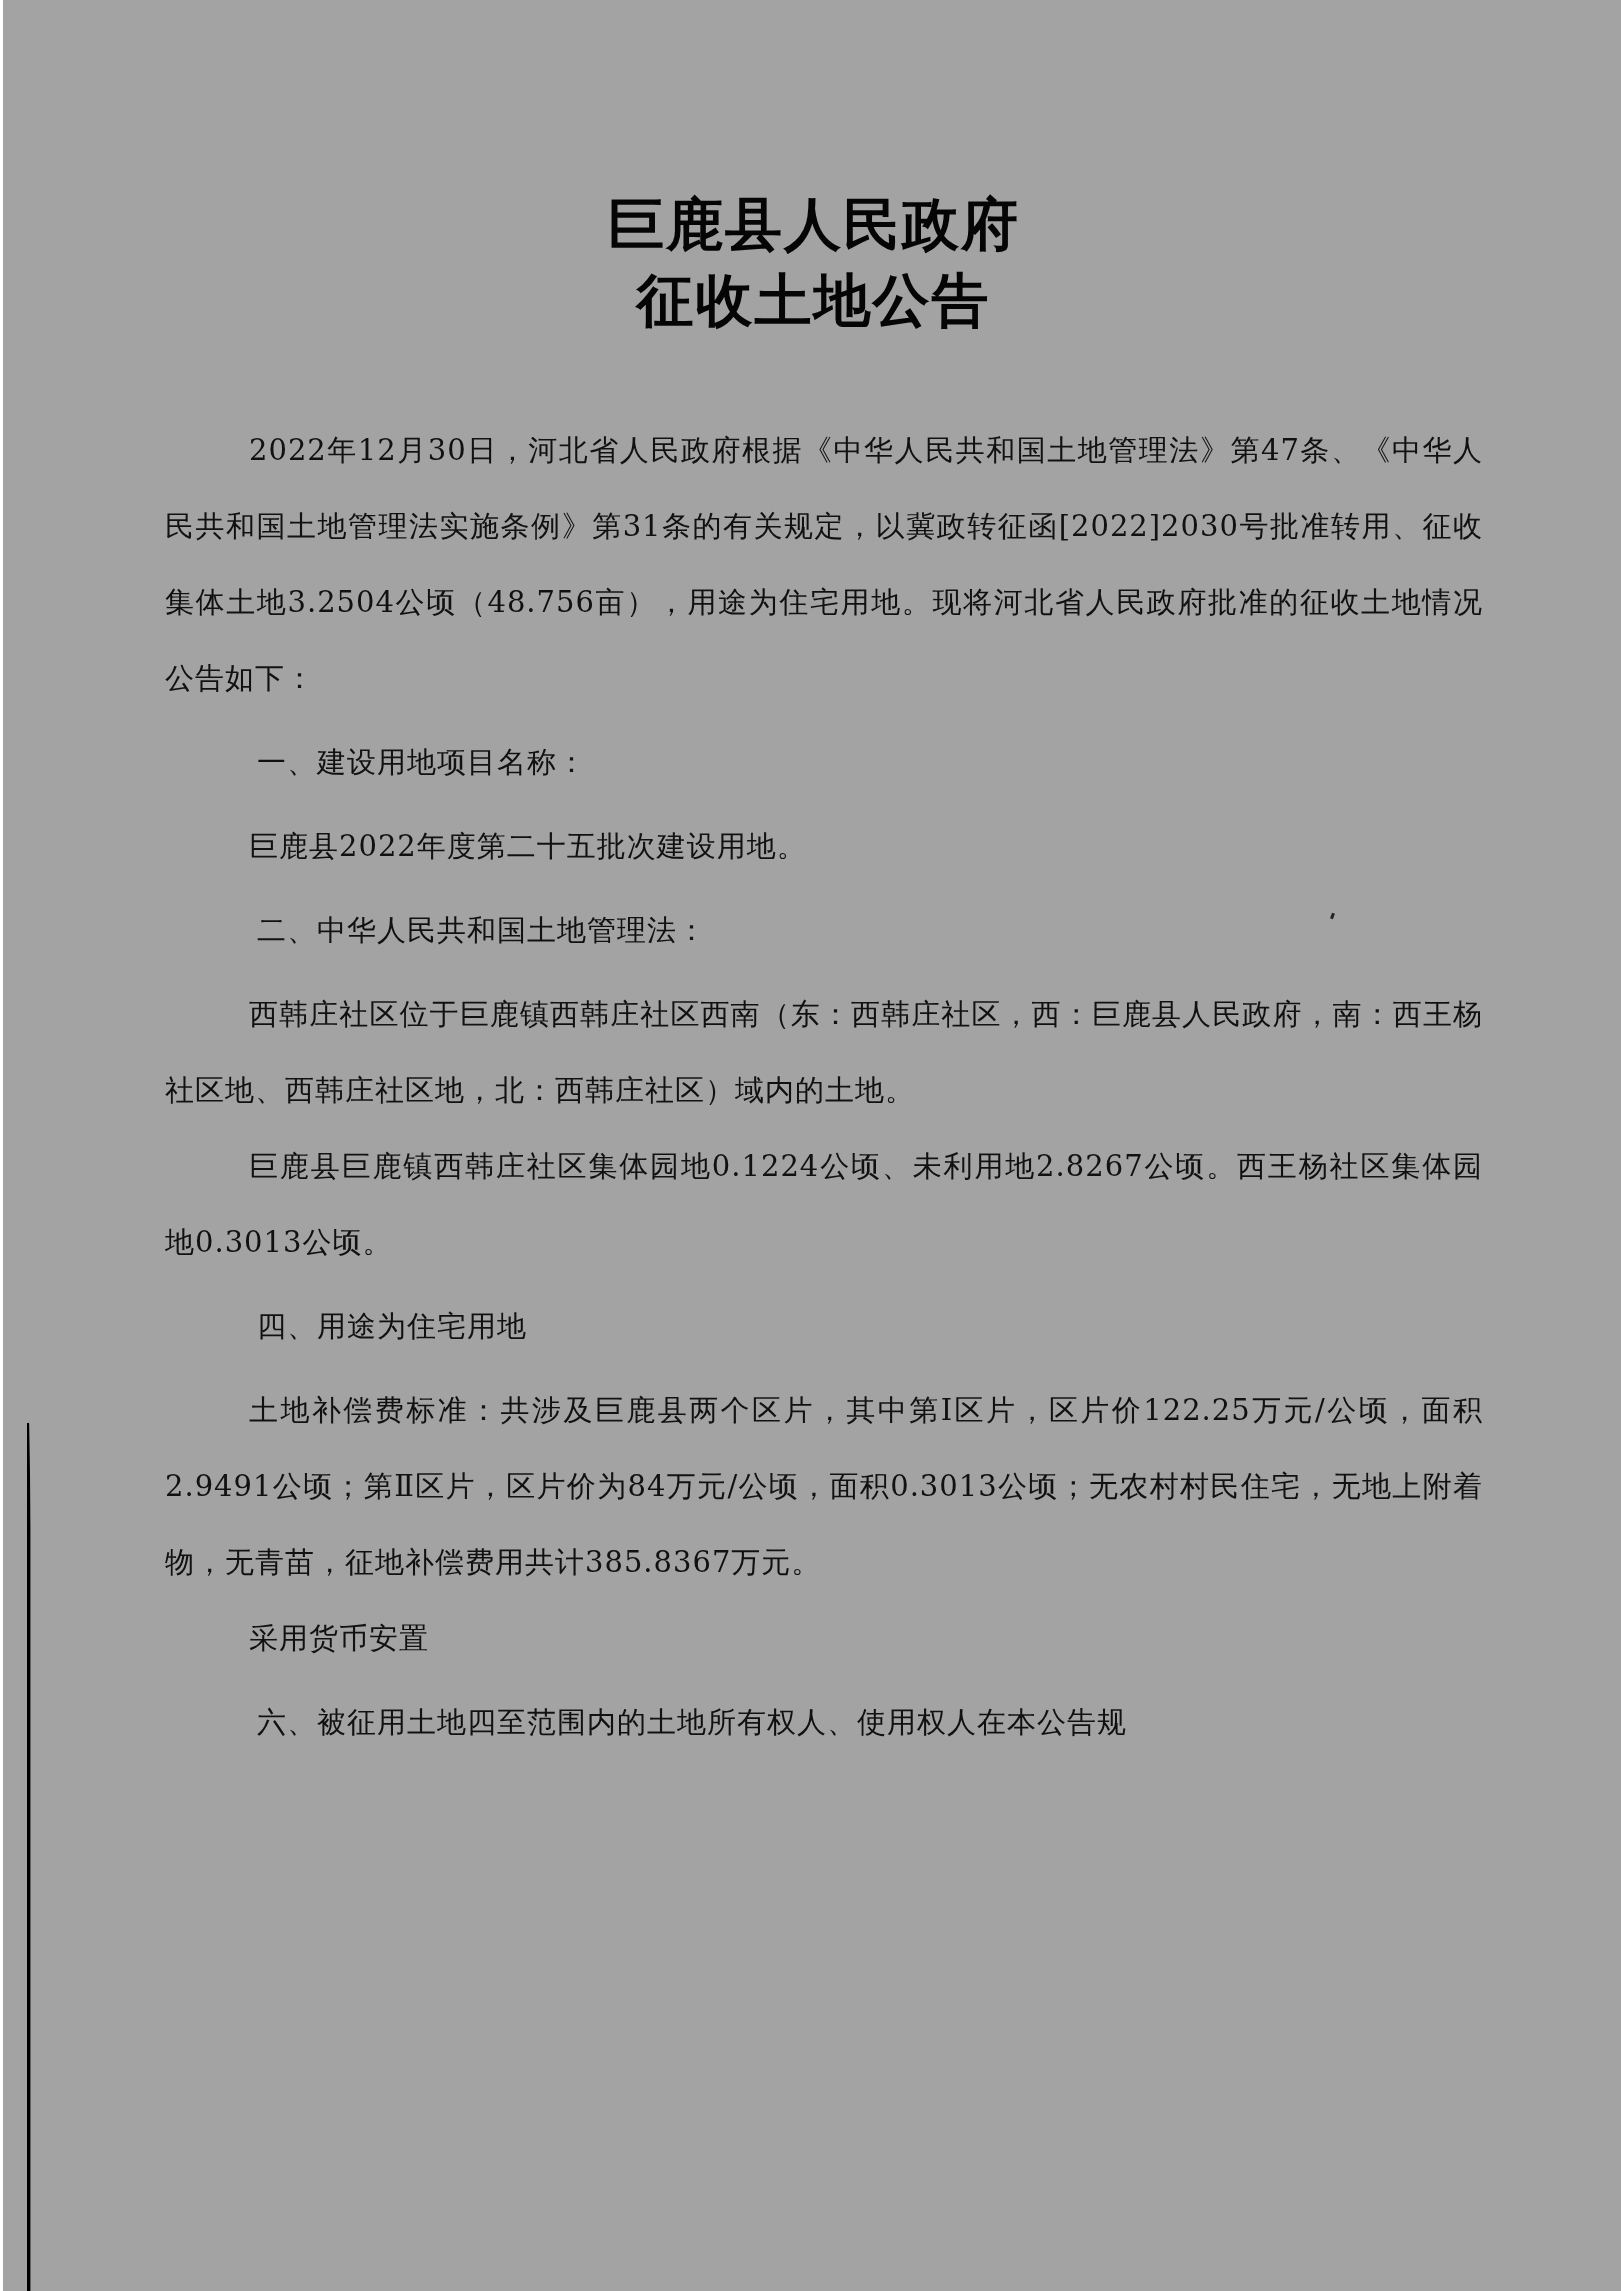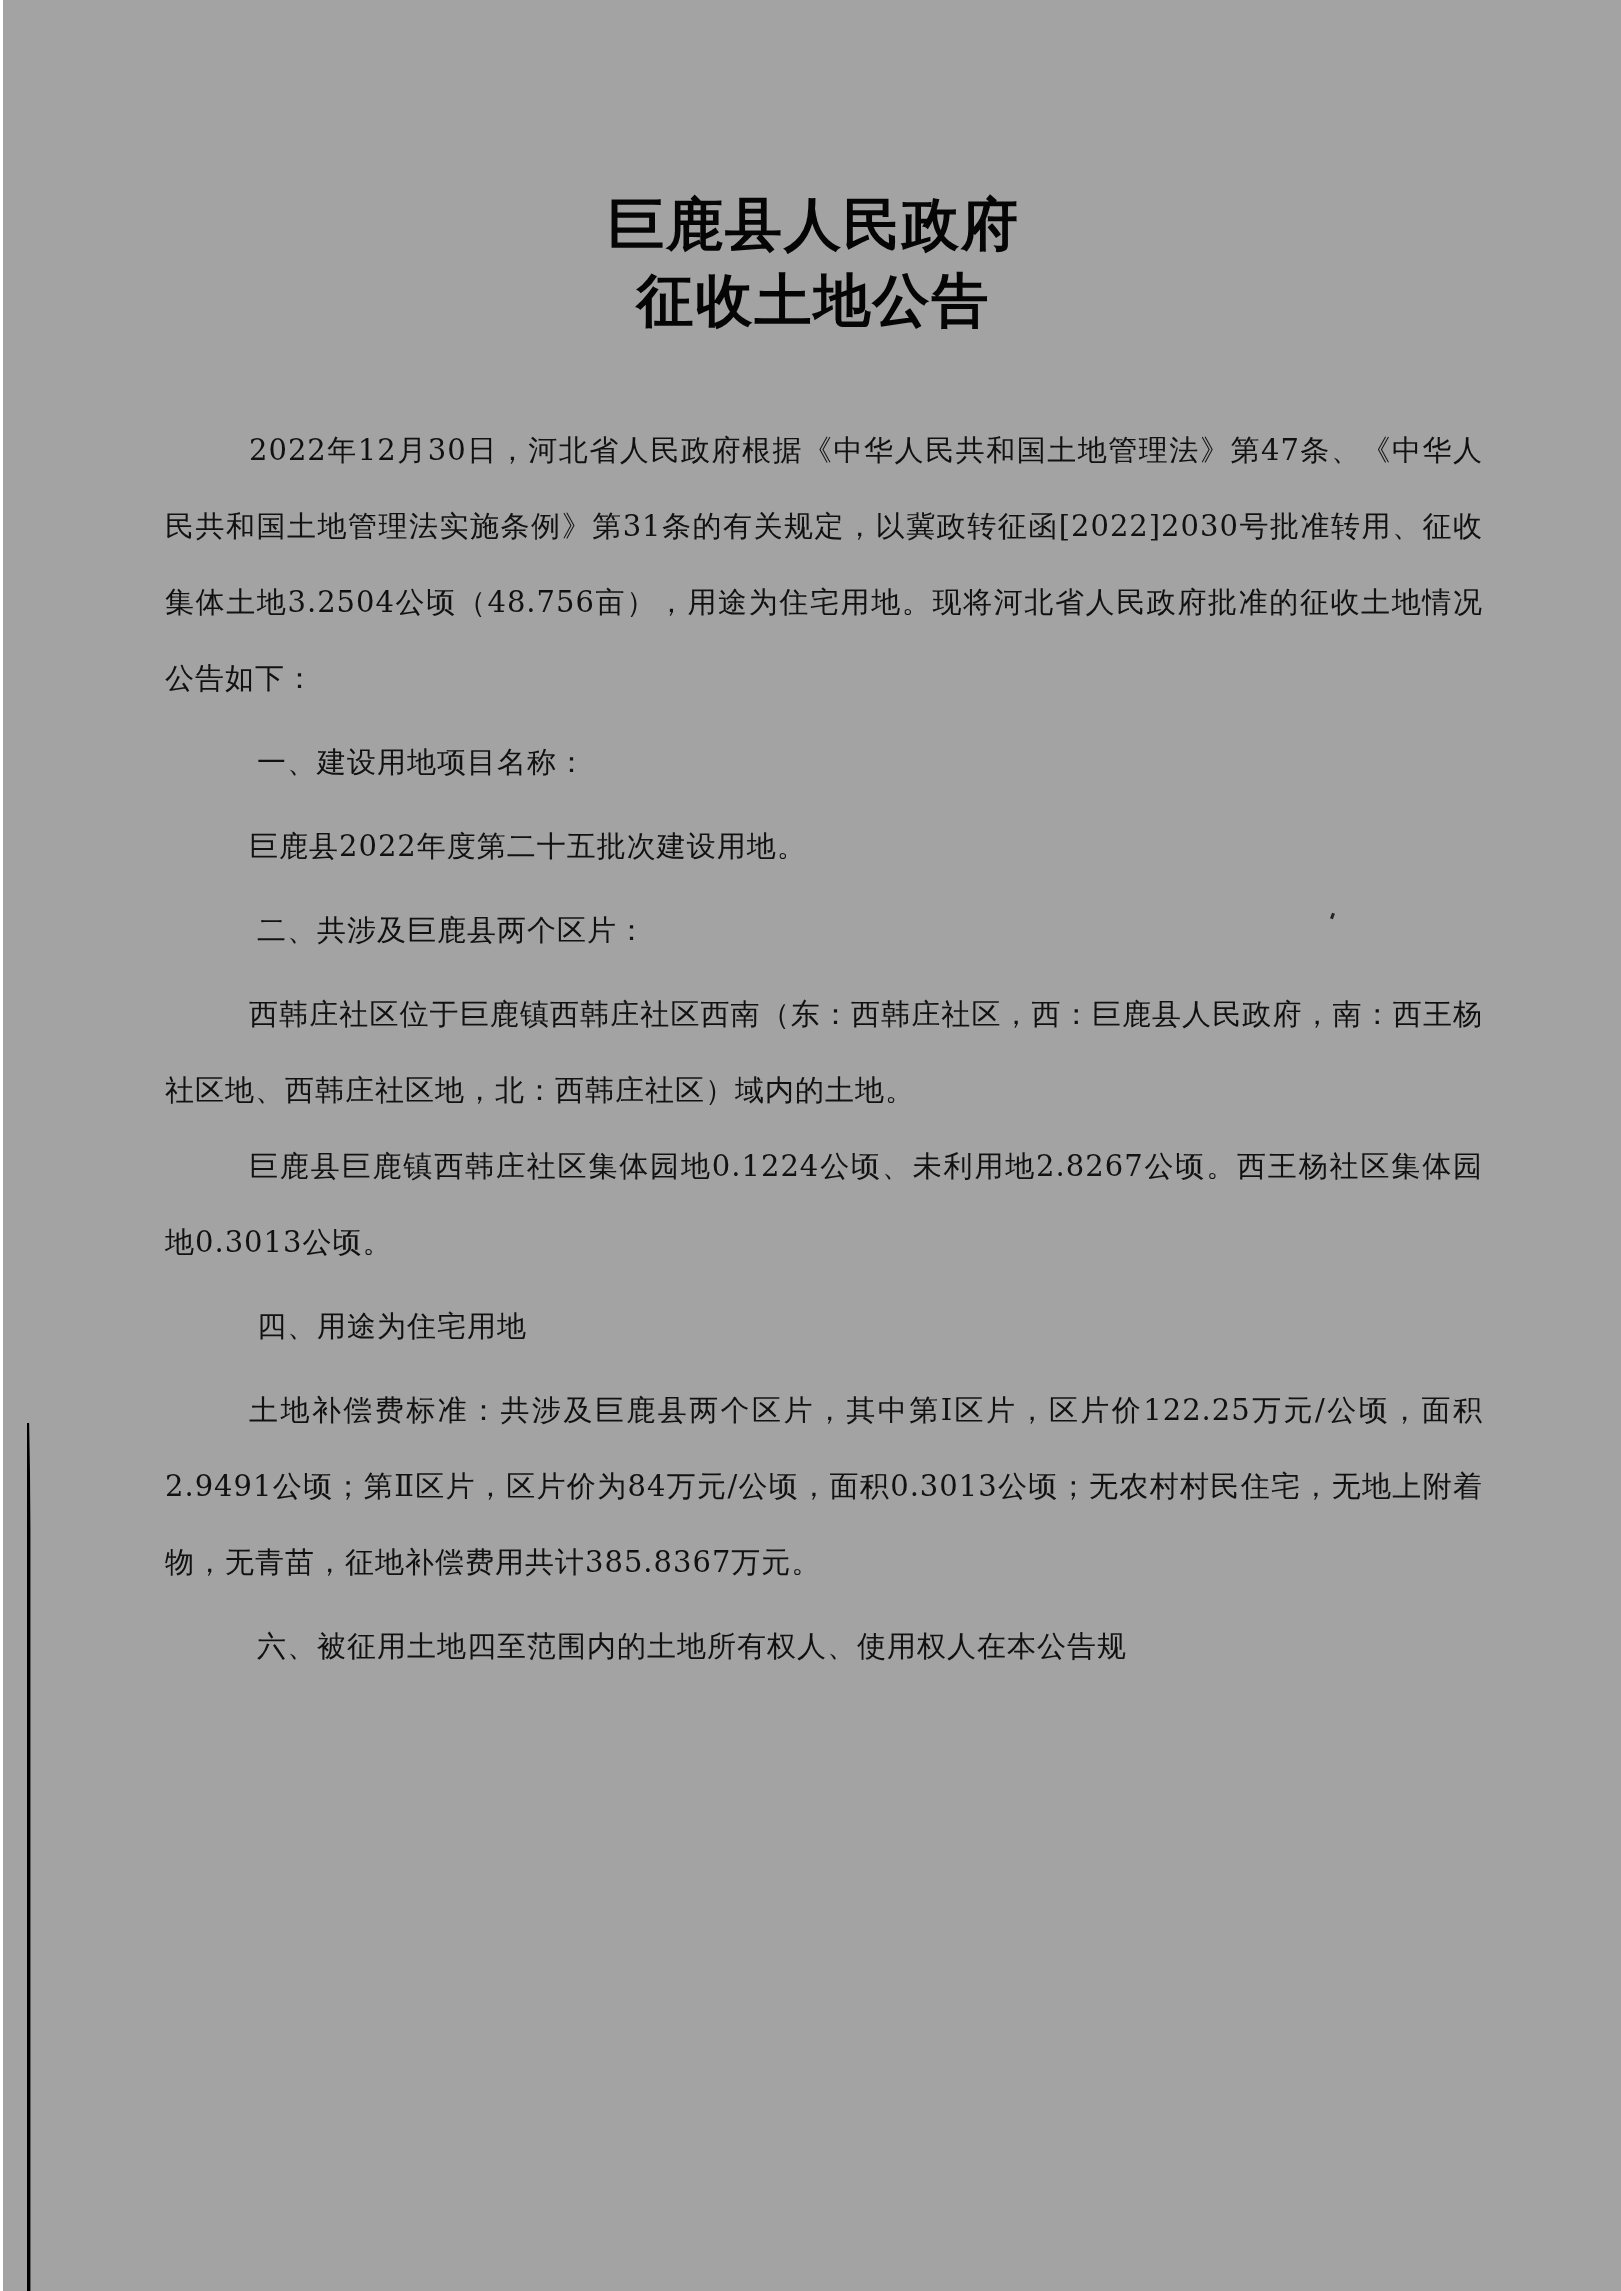--- a/index.html
+++ b/index.html
@@ -83,28 +83,29 @@
     <div class="title-line">巨鹿县人民政府</div>
     <div class="title-line">征收土地公告</div>
   </div>
 
   <div class="body-text" id="p-intro">
     <p class="para">2022年12月30日，河北省人民政府根据《中华人民共和国土地管理法》第47条、《中华人民共和国土地管理法实施条例》第31条的有关规定，以冀政转征函[2022]2030号批准转用、征收集体土地3.2504公顷（48.756亩），用途为住宅用地。现将河北省人民政府批准的征收土地情况公告如下：</p>
 
     <p class="heading-para">一、建设用地项目名称：</p>
     <p class="para">巨鹿县2022年度第二十五批次建设用地。</p>
 
-    <p class="heading-para">二、共涉及巨鹿县两个区片：</p>
+    <p class="heading-para">二、中华人民共和国土地管理法：</p>
     <p class="para">西韩庄社区位于巨鹿镇西韩庄社区西南（东：西韩庄社区，西：巨鹿县人民政府，南：西王杨社区地、西韩庄社区地，北：西韩庄社区）域内的土地。</p>
 
     <p class="para">巨鹿县巨鹿镇西韩庄社区集体园地0.1224公顷、未利用地2.8267公顷。西王杨社区集体园地0.3013公顷。</p>
 
     <p class="heading-para">四、用途为住宅用地</p>
     <p class="para">土地补偿费标准：共涉及巨鹿县两个区片，其中第Ⅰ区片，区片价122.25万元/公顷，面积2.9491公顷；第Ⅱ区片，区片价为84万元/公顷，面积0.3013公顷；无农村村民住宅，无地上附着物，无青苗，征地补偿费用共计385.8367万元。</p>
 
+    <p class="para">采用货币安置</p>
 
     <p class="heading-para">六、被征用土地四至范围内的土地所有权人、使用权人在本公告规</p>
   </div>
 
   <div class="scan-edge-fill"></div>
   <div class="speck" style="left:1328px; top:913px;"></div>
 </div>
 
 
 </body></html>

